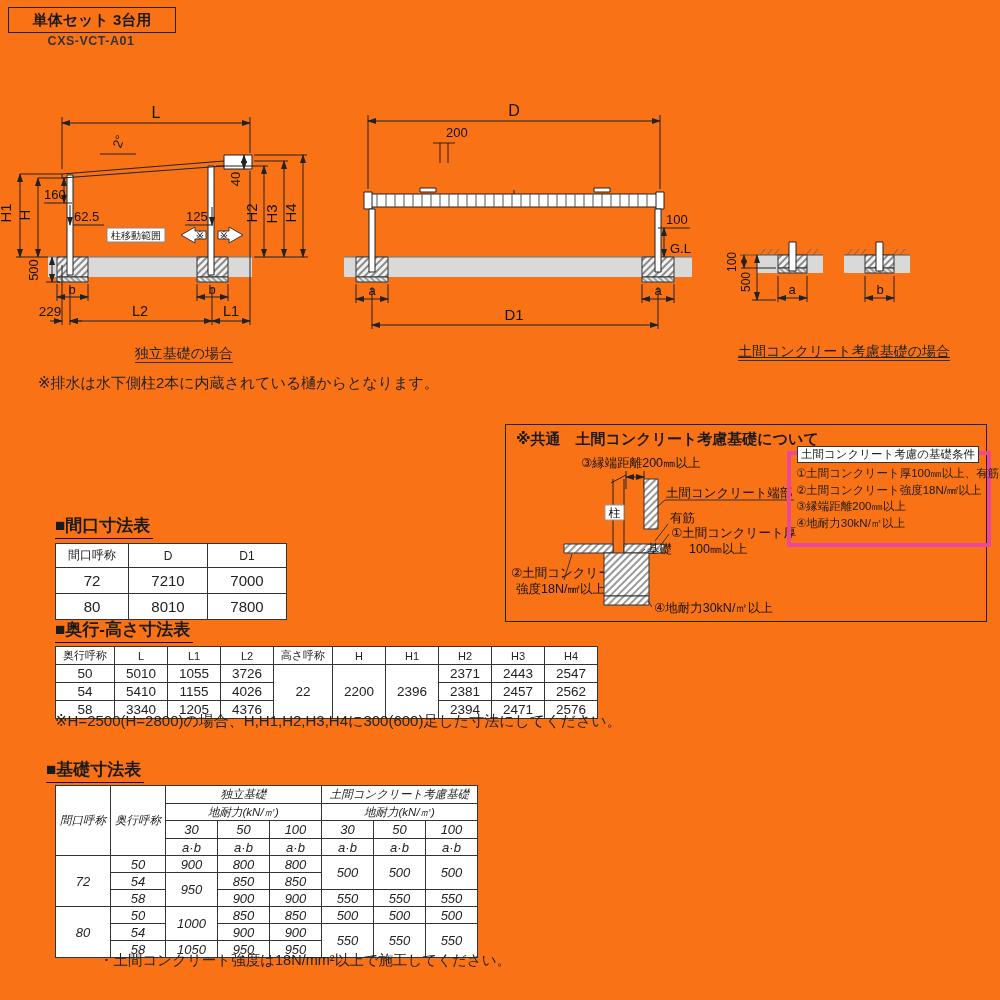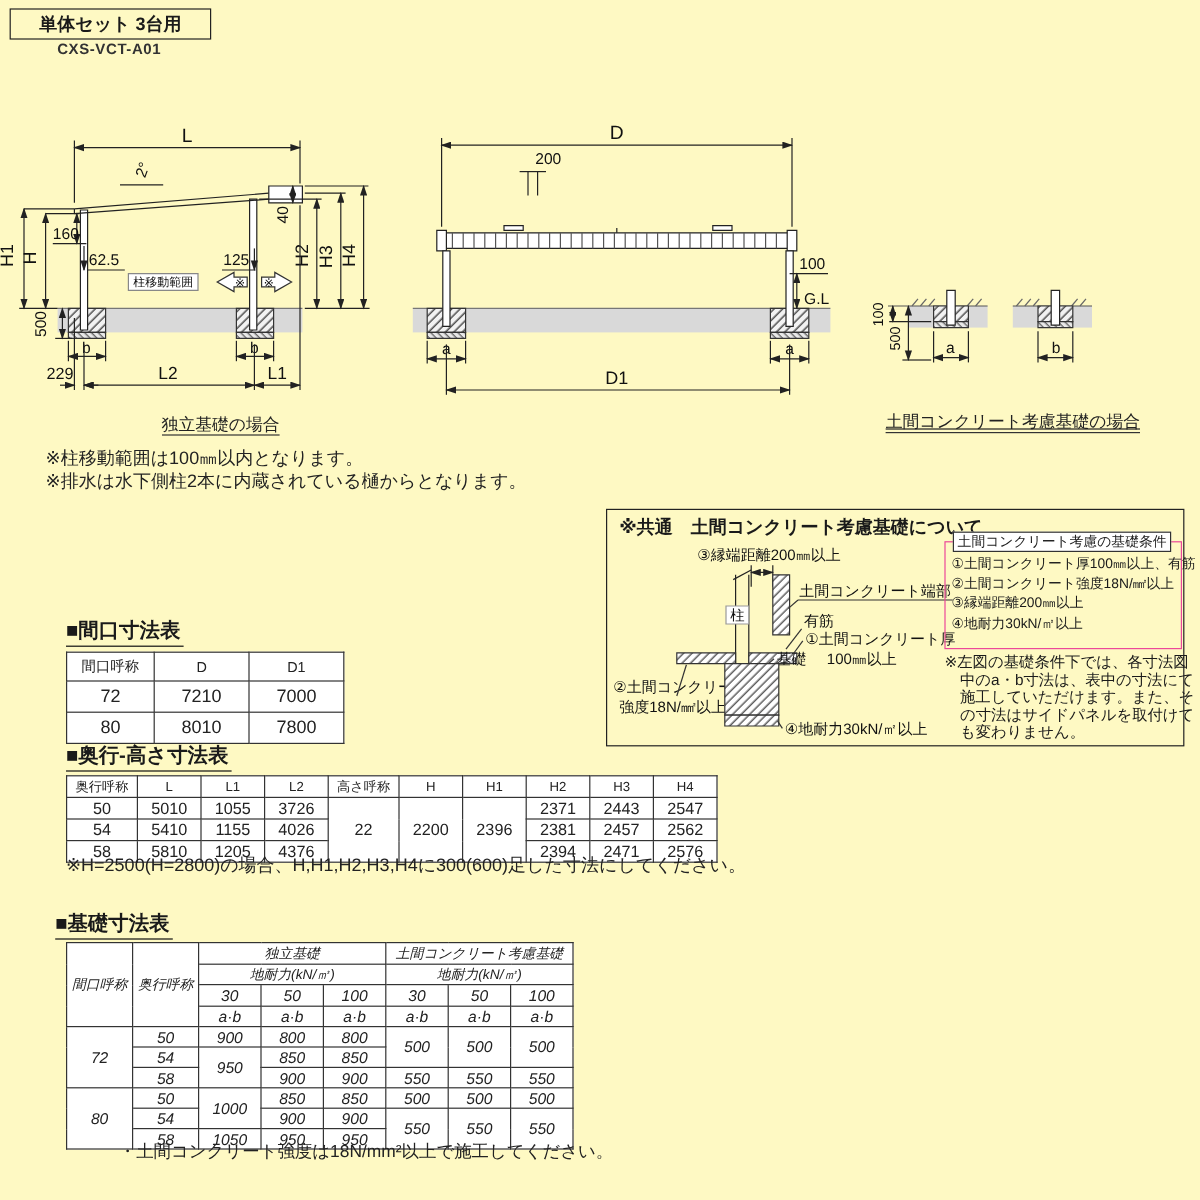--- a/index.html
+++ b/index.html
@@ -1,32 +1,32 @@
 <!DOCTYPE html>
 <html><head>
 <meta charset="utf-8">
 <style>
   html,body{margin:0;padding:0;background:#fff;}
-  #page{position:relative;width:1000px;height:1000px;background:#fef9c3;overflow:hidden;
+  #page{position:relative;width:1000px;height:1000px;background:#f97316;overflow:hidden;
         font-family:"Liberation Sans","DejaVu Sans",sans-serif;color:#1a1a1a;}
   .abs{position:absolute;}
   
   #title-box{left:8px;top:7px;width:166px;height:24px;border:1.6px solid #222;
              display:flex;align-items:center;justify-content:center;
              font-weight:bold;font-size:15px;}
   #model-code{left:8px;top:34px;width:166px;text-align:center;font-size:12.5px;
               font-weight:bold;color:#333;letter-spacing:.5px;}
   
   .caption{font-size:14px;color:#222;text-align:right;}
   .caption span{border-bottom:1px solid #333;padding-bottom:1px;}
   #main-notes{left:38px;top:373px;font-size:15px;line-height:19px;color:#222;}
   
   #common-box{left:505px;top:424px;width:480px;height:196px;border:1.4px solid #222;}
   #common-title{left:10px;top:5px;font-size:15px;font-weight:bold;}
-  #cond-box{left:281px;top:26px;width:196px;height:88px;border:1px solid #ec4899;}
+  #cond-box{left:281px;top:26px;width:196px;height:88px;border:4px solid #ec4899;}
   #cond-title{left:6px;top:-9px;background:#fff;border:1px solid #333;padding:0 3px;
               font-size:11.5px;white-space:nowrap;}
   #cond-items{padding:10px 2px 0 5px;font-size:11.5px;line-height:16.5px;white-space:nowrap;}
   #cond-note{left:281px;top:120px;width:200px;font-size:12.8px;line-height:14.6px;
              text-indent:-13px;padding-left:13px;}
   
   .sec-head{font-weight:bold;font-size:17px;display:inline-block;
             border-bottom:1.5px solid #111;padding:0 3px 1px 0;}
   
   table{border-collapse:collapse;background:#fff;}
@@ -324,21 +324,20 @@
   </svg>
 
   <div class="abs caption" style="left:88px;top:345px;width:145px;">
     <span>独立基礎の場合</span>
   </div>
   <div class="abs caption" style="left:735px;top:343px;width:215px;text-decoration:underline;">
     <span>土間コンクリート考慮基礎の場合</span>
   </div>
 
   <div class="abs" id="main-notes">
-    <div>※柱移動範囲は100㎜以内となります。</div>
     <div>※排水は水下側柱2本に内蔵されている樋からとなります。</div>
   </div>
 
   <div class="abs" id="common-box">
     <div class="abs" id="common-title">※共通　土間コンクリート考慮基礎について</div>
 
     <svg class="abs" style="left:2px;top:24px;" width="292" height="170" viewBox="0 0 292 170">
       <defs>
         <pattern id="bht" patternUnits="userSpaceOnUse" width="5" height="5" patternTransform="rotate(45)">
           <rect width="5" height="5" fill="#fff"></rect>
@@ -391,21 +390,20 @@
 
     <div class="abs" id="cond-box">
       <div class="abs" id="cond-title">土間コンクリート考慮の基礎条件</div>
       <div id="cond-items">
         <div>①土間コンクリート厚100㎜以上、有筋</div>
         <div>②土間コンクリート強度18N/㎟以上</div>
         <div>③縁端距離200㎜以上</div>
         <div>④地耐力30kN/㎡以上</div>
       </div>
     </div>
-    <div class="abs" id="cond-note">※左図の基礎条件下では、各寸法図中のa・b寸法は、表中の寸法にて施工していただけます。また、その寸法はサイドパネルを取付けても変わりません。</div>
   </div>
 
   <div class="abs" style="left:55px;top:514px;">
     <span class="sec-head">■間口寸法表</span>
   </div>
   <table class="abs t-maguchi" style="left:55px;top:543px;">
     <tbody>
         <tr>
       <td class="hd" style="width:72px;">間口呼称</td>
       <td class="hd" style="width:78px;">D</td>
@@ -457,21 +455,21 @@
       <td>54</td>
       <td>5410</td>
       <td>1155</td>
       <td>4026</td>
       <td>2381</td>
       <td>2457</td>
       <td>2562</td>
     </tr>
     <tr>
       <td>58</td>
-      <td>5810</td>
+      <td>3340</td>
       <td>1205</td>
       <td>4376</td>
       <td>2394</td>
       <td>2471</td>
       <td>2576</td>
     </tr>
   </tbody>
     </table>
   <div class="abs note-s" style="left:55px;top:712px;">※H=2500(H=2800)の場合、H,H1,H2,H3,H4に300(600)足した寸法にしてください。</div>
 

